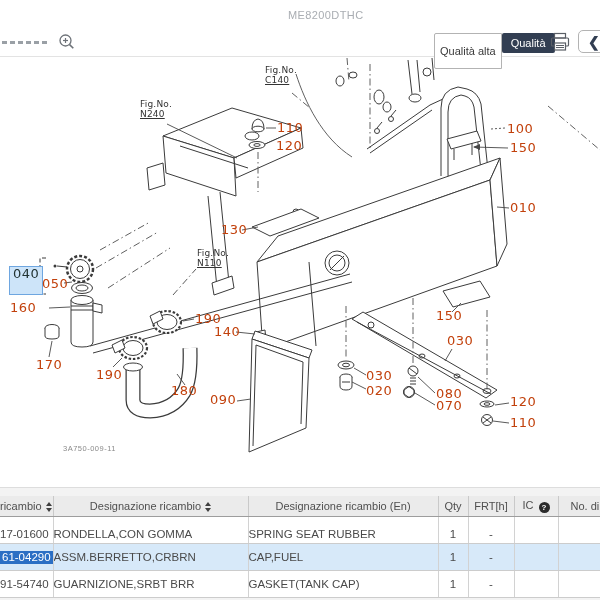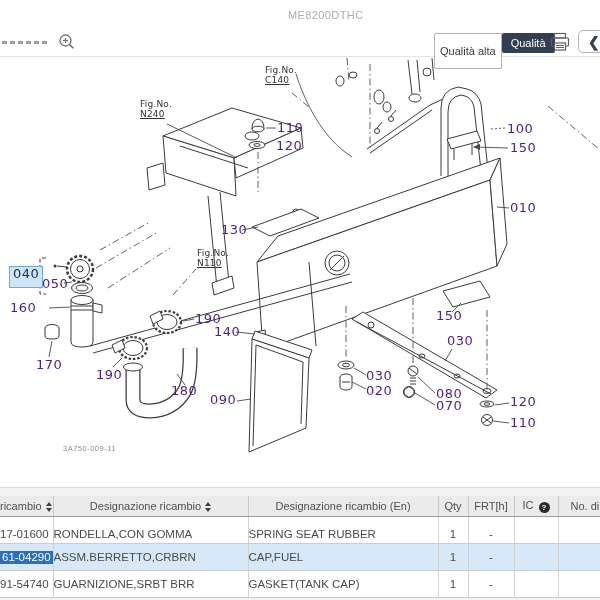--- a/index.html
+++ b/index.html
@@ -23,22 +23,22 @@
     border-radius:2px; }
   .print-btn { position:absolute; left:549px; top:4px; width:22px; height:20px; }
   .back-btn { position:absolute; left:578px; top:2px; width:42px; height:23px; border:1px solid #b3b3b3;
     border-radius:5px; color:#323e52; font-weight:bold; font-size:14px; line-height:23px; padding-left:9px;
     box-sizing:border-box; }
 
   
   .diagram { position:absolute; top:56px; left:0; width:600px; height:431px; }
   .diagram svg { position:absolute; top:0; left:0; }
   .callout { position:absolute; font-family:"DejaVu Sans",sans-serif; font-size:13px; line-height:13px;
-    color:#4c1d95; letter-spacing:0.5px; }
-  .callout.selected { background:#cde4f9; border:1px solid #6ea6e0; padding:0 3px 7px 3px; margin:-2px 0 0 -4px;
+    color:#c2410c; letter-spacing:0.5px; }
+  .callout.selected { background:#cde4f9; border:1px solid #6ea6e0; padding:0 3px 14px 3px; margin:-2px 0 0 -4px;
     color:#233; }
   .figref { position:absolute; font-family:"DejaVu Sans",sans-serif; font-size:9px; line-height:9.5px;
     color:#333; letter-spacing:0.2px; }
   .figref .code { text-decoration:underline; }
   .drawno { position:absolute; left:63px; top:388px; font-size:7.5px; color:#8a8a8a; letter-spacing:0.5px; }
 
   
   .table-wrap { position:absolute; top:487px; left:0; width:600px; height:113px; background:#f3f3f3;
     border-top:1px solid #ddd; overflow:hidden; }
   table { position:absolute; top:8px; left:0; width:600px; border-collapse:collapse; table-layout:fixed;

